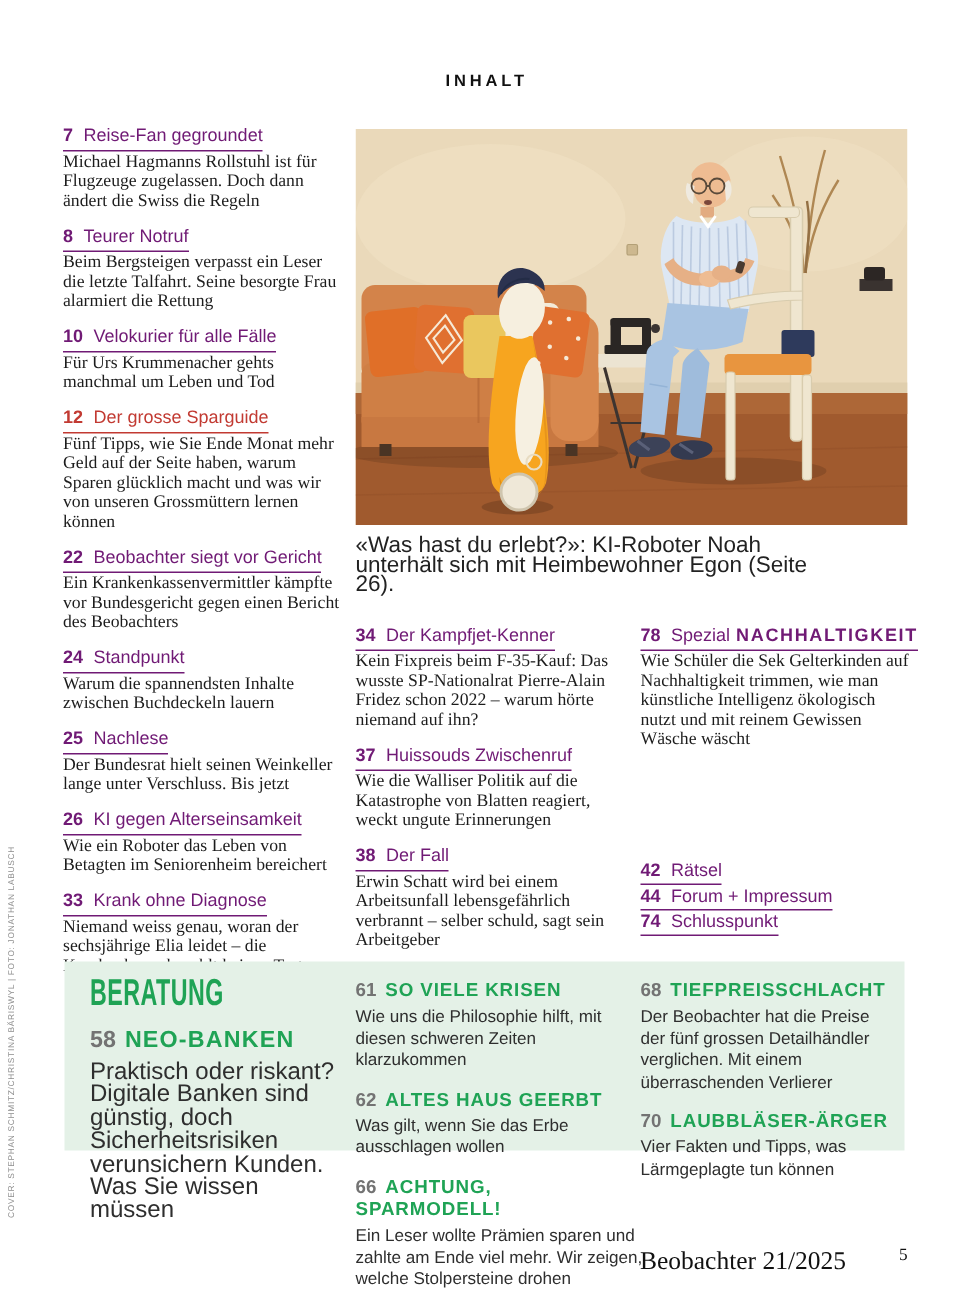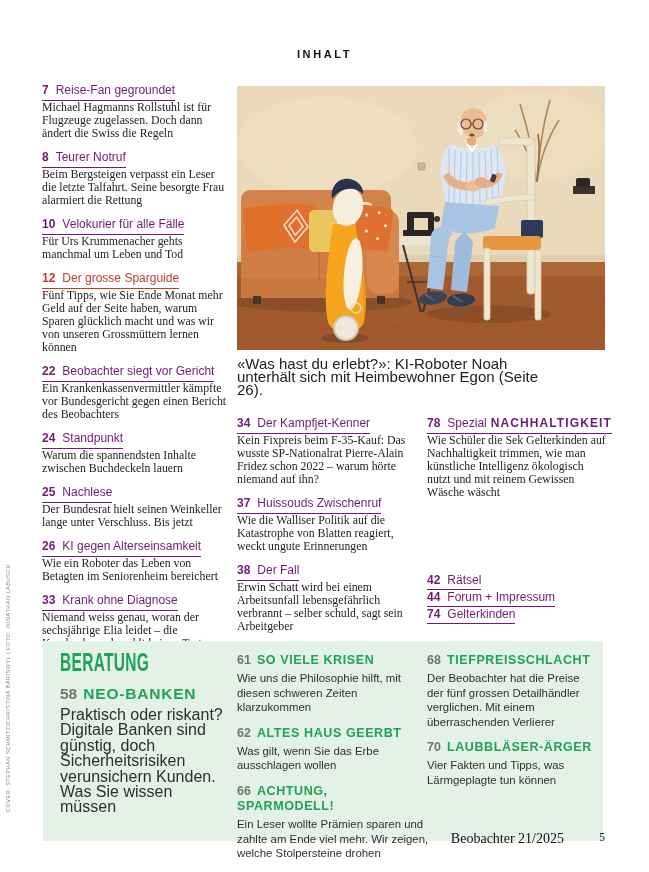--- a/index.html
+++ b/index.html
@@ -34,42 +34,42 @@
   .endmatter .u{padding-bottom:1.5px;}
 
   
   .photo{position:absolute;left:237px;top:86px;width:368px;height:264px;margin:0;}
   .photo svg{display:block;width:368px;height:264px;}
   .caption{position:absolute;left:237px;top:357px;width:368px;text-align:left;
            font-size:15px;line-height:13px;color:#222;}
   .caption .inner{display:inline-block;max-width:330px;}
 
   
-  .beratung-box{position:absolute;left:43px;top:641px;width:560px;height:200px;
+  .beratung-box{position:absolute;left:43px;top:641px;width:560px;height:126px;
                 background:var(--greenbg,#e4f1e7);}
   .beratung-title{position:absolute;left:17px;top:7px;margin:0;}
   .beratung-title .stretch{display:inline-block;transform:scaleX(.62);transform-origin:0 50%;
                 font-size:25px;font-weight:700;letter-spacing:.5px;color:var(--green,#1fa355);
                 white-space:nowrap;}
   .g-col{position:absolute;top:12px;}
   .g1{left:17px;top:44px;width:172px;}
   .g2{left:194px;width:192px;}
   .g3{left:384px;width:168px;}
   .g-entry{margin:0 0 11px 0;}
   .g-h{margin:0 0 3px 0;font-size:12.5px;line-height:15px;font-weight:700;}
   .g-h .num{color:#737373;margin-right:6px;text-align:right;}
   .g-h .t{color:var(--green,#1fa355);letter-spacing:.6px;}
   .g-b{margin:0;font-size:11.4px;line-height:14.6px;color:#2e2e2e;}
   .g1 .g-h{font-size:15.5px;line-height:18px;margin-bottom:4px;}
   .g1 .g-h .t{letter-spacing:.8px;}
   .g1 .g-b{font-size:16px;line-height:15.4px;}
 
   
   .f-issue{position:absolute;right:85px;top:831px;font-family:"Liberation Serif",serif;
-           font-size:14px;color:#111;}
+           font-size:17px;color:#111;}
   .f-page{position:absolute;right:44px;top:831px;font-family:"Liberation Serif",serif;
           font-size:11.5px;color:#111;}
 </style>
 </head>
 <body>
 
 <div class="page" style="--red: #c23a32; --green: #1fa355; --greenbg: #e4f1e7;">
 
   <div class="credit-vertical">COVER: STEPHAN SCHMITZ/CHRISTINA BÄRISWYL | FOTO: JONATHAN LABUSCH</div>
 
@@ -299,21 +299,21 @@
     <h3 class="entry-h"><span class="u"><b class="num">42</b><span class="t">Rätsel</span></span></h3>
 
   </article>
 
   <article class="entry">
     <h3 class="entry-h"><span class="u"><b class="num">44</b><span class="t">Forum + Impressum</span></span></h3>
 
   </article>
 
   <article class="entry">
-    <h3 class="entry-h"><span class="u"><b class="num">74</b><span class="t">Gelterkinden</span></span></h3>
+    <h3 class="entry-h"><span class="u"><b class="num">74</b><span class="t">Schlusspunkt</span></span></h3>
 
   </article>
 </div>
 
   <section class="beratung-box">
     <h2 class="beratung-title"><span class="stretch">BERATUNG</span></h2>
     <div class="g-col g1">
   <article class="g-entry">
     <h3 class="g-h"><b class="num">58</b><span class="t">NEO-BANKEN</span></h3>
     <p class="g-b">Praktisch oder riskant? Digitale Banken sind günstig, doch Sicherheitsrisiken verunsichern Kunden. Was Sie wissen müssen</p>

